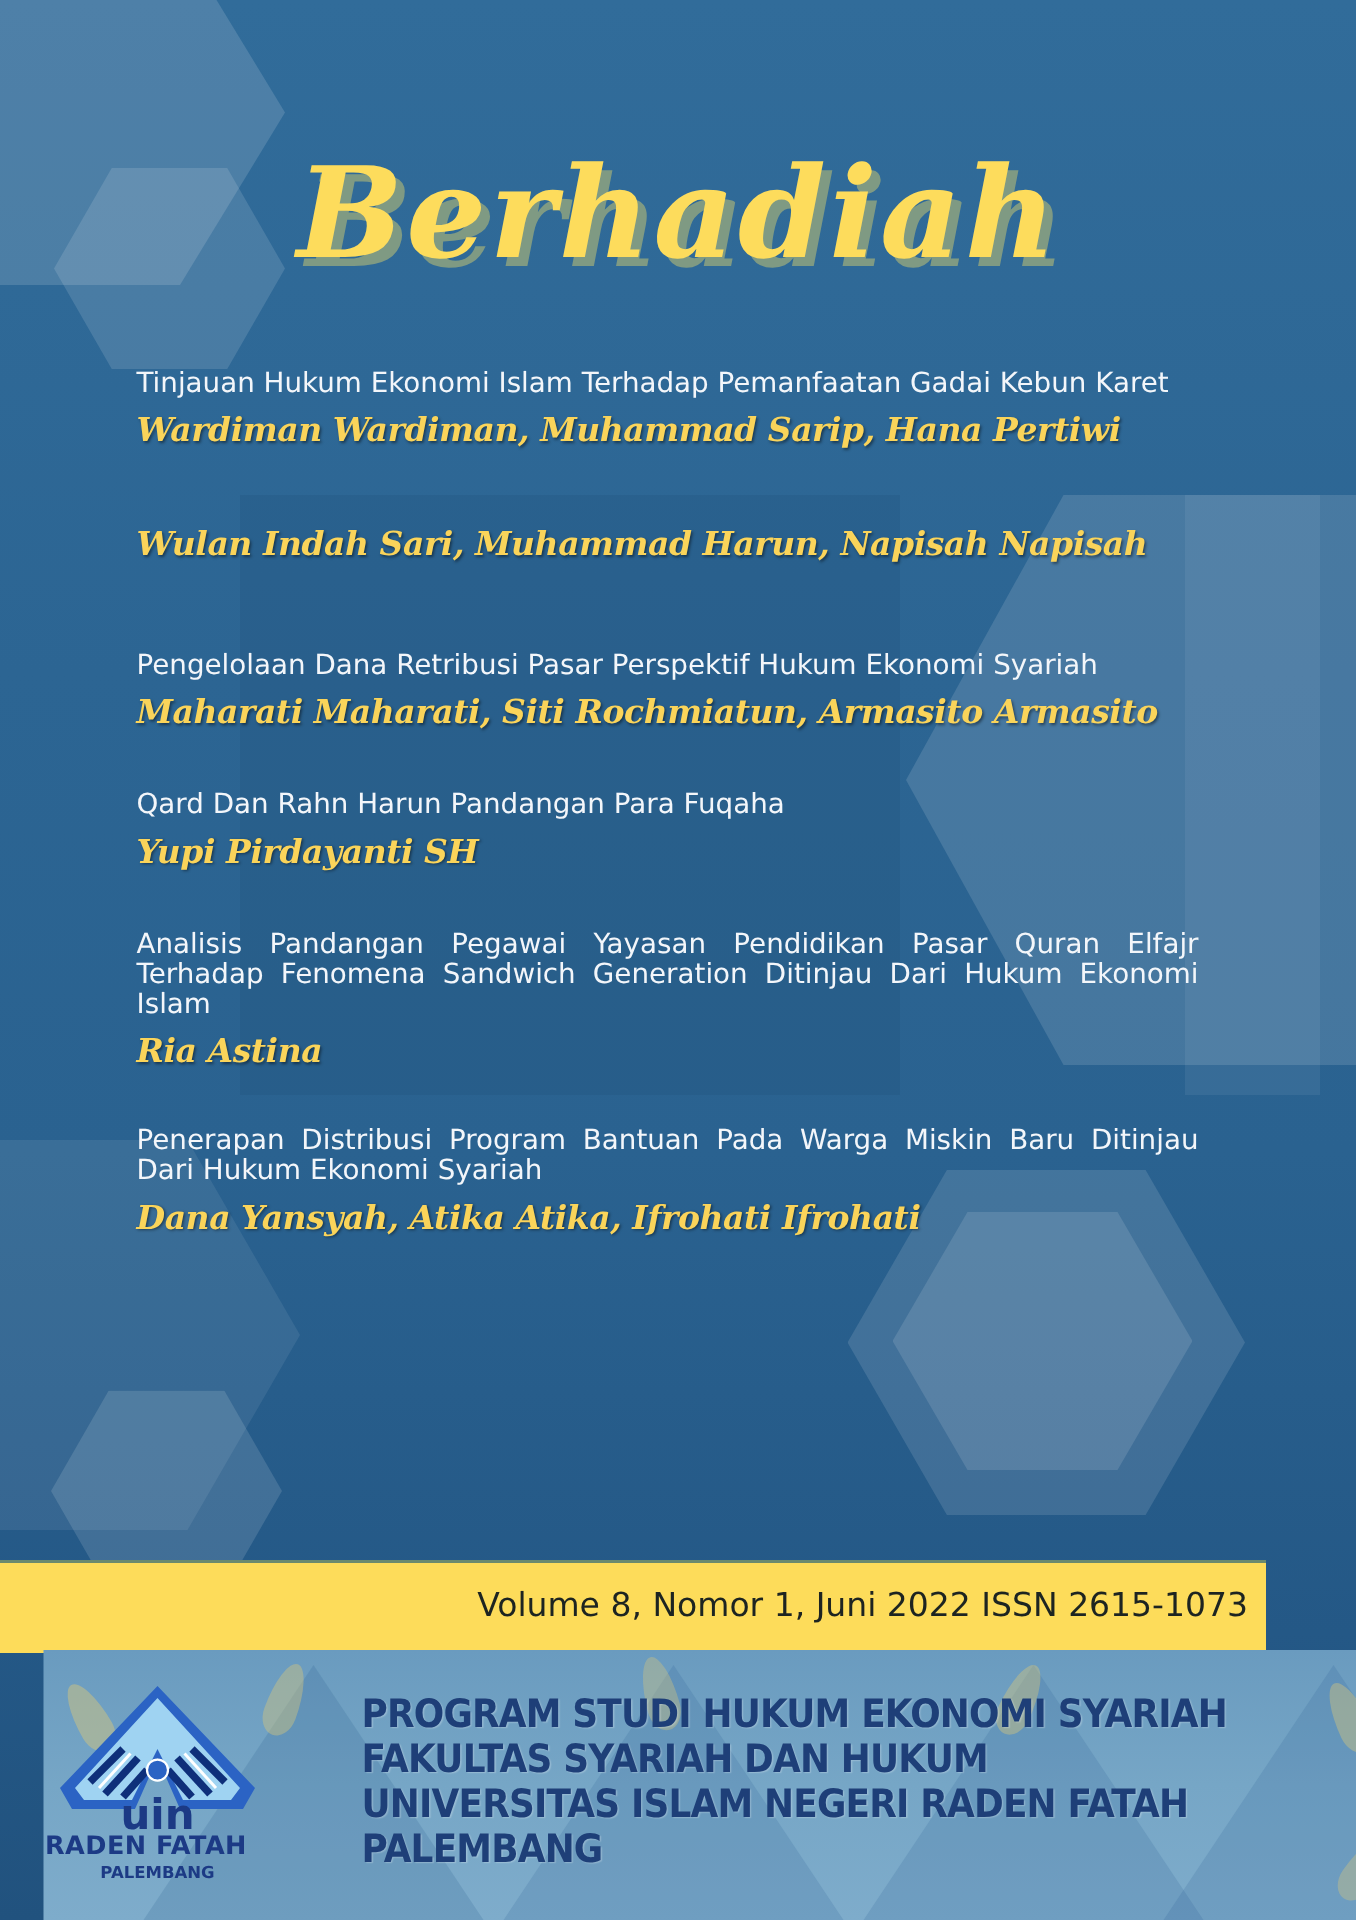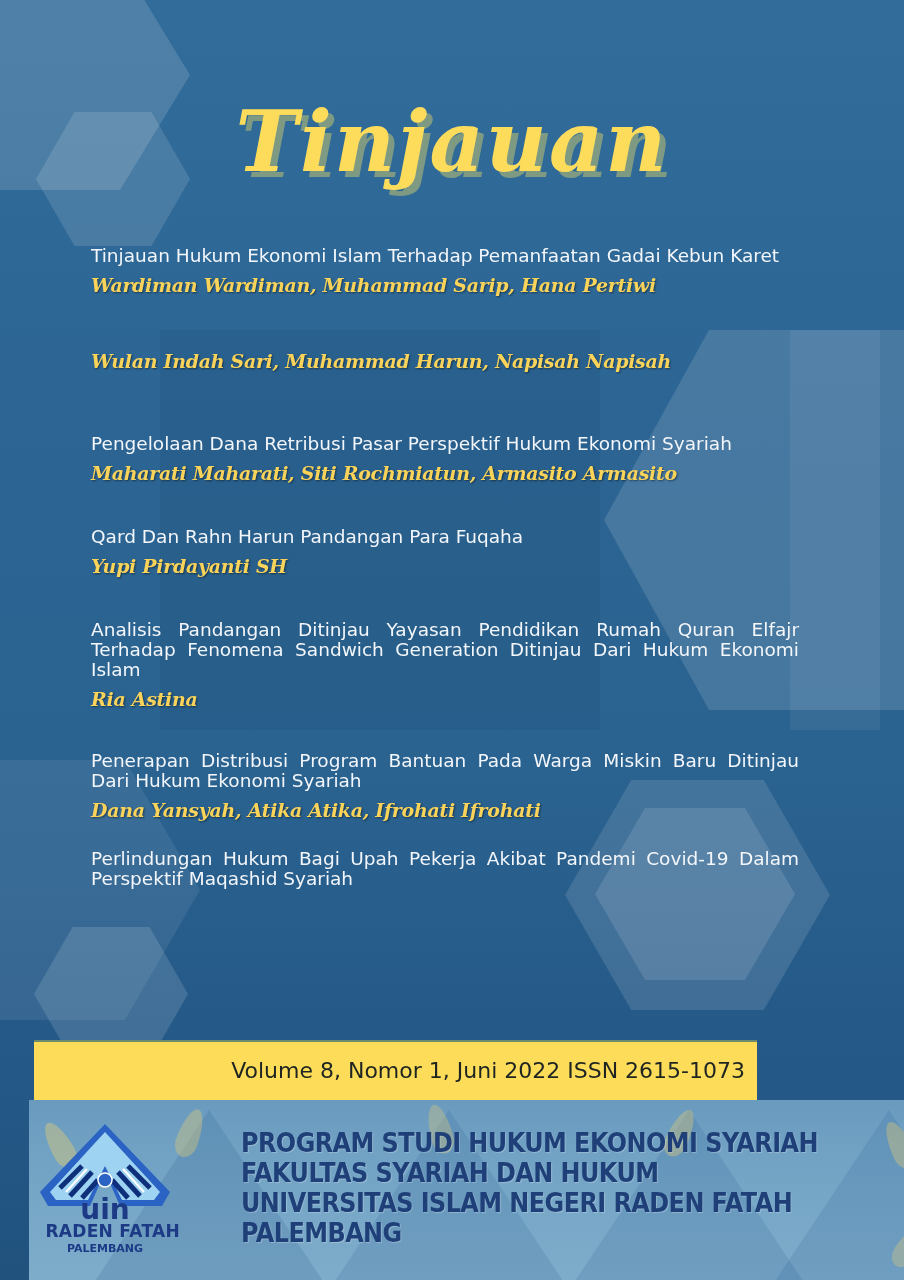--- a/index.html
+++ b/index.html
@@ -10,78 +10,77 @@
     .building { position: absolute; background: rgba(20,60,100,0.25); }
     .title { position: absolute; left: 0; width: 904px; top: 92px; text-align: center;
       font-family: "DejaVu Serif", serif; font-style: italic; font-weight: bold;
       font-size: 84px; color: #fddc5c; letter-spacing: 2px;
       text-shadow: 6px 6px 0 #7f9a83; }
     .articles { position: absolute; left: 91px; width: 708px; top: 246px; }
     .article { position: absolute; left: 0; width: 708px; }
     .article-title { color: #f3f6fa; font-size: 18.5px; line-height: 20px; text-align: justify; text-align-last: left;
       font-family: "DejaVu Sans", sans-serif; }
     .article-authors { color: #fad45a; font-family: "DejaVu Serif", serif; font-style: italic; font-weight: bold;
-      font-size: 19px; margin-top: 8px; text-shadow: 1px 1px 2px rgba(0,0,0,0.45); letter-spacing: -0.3px; }
-    .band { position: absolute; left: 0; top: 1040px; width: 723px; height: 60px; background: #fddc5a;
-      border-top: 2px solid #6b8a6e; margin-left: 34px; }
+      font-size: 22px; margin-top: 8px; text-shadow: 1px 1px 2px rgba(0,0,0,0.45); letter-spacing: -0.3px; }
+    .band { position: absolute; left: 0; top: 1040px; width: 844px; height: 60px; background: #fddc5a;
+      border-top: 2px solid #6b8a6e; }
     .band-text { position: absolute; right: 12px; top: 16px; font-size: 22px; color: #1d2421; font-family: "DejaVu Sans", sans-serif; }
     .footer { position: absolute; left: 0; top: 1100px; width: 904px; height: 180px;
       background: linear-gradient(180deg, #6a9bbf 0%, #76a6c6 50%, #7eaccb 100%); overflow: hidden; margin-left: 29px; }
     .leaf { position: absolute; width: 22px; height: 50px; border-radius: 50% 50% 50% 50% / 70% 70% 30% 30%; }
     .tri { position: absolute; width: 0; height: 0; }
     .footer-lines { position: absolute; left: 212px; top: 28px; }
     .footer-line { font-family: "DejaVu Sans", sans-serif; font-weight: bold; font-size: 26px; line-height: 30px;
       color: #1e3f78; letter-spacing: -0.6px; text-shadow: 1px 1px 1px rgba(255,255,255,0.25); white-space: nowrap; transform: scaleX(0.92); transform-origin: left; }
     .logo { position: absolute; left: 30px; top: 1122px; width: 150px; height: 140px; }
-    .logo-text1 { position: absolute; left: 0; width: 150px; top: 99px; text-align: right; font-weight: bold; font-size: 17px; color: #1c3a85; font-family: "DejaVu Sans", sans-serif; letter-spacing: 0.3px; }
+    .logo-text1 { position: absolute; left: 0; width: 150px; top: 99px; text-align: left; font-weight: bold; font-size: 17px; color: #1c3a85; font-family: "DejaVu Sans", sans-serif; letter-spacing: 0.3px; }
     .logo-text2 { position: absolute; left: 0; width: 150px; top: 120px; text-align: center; font-weight: bold; font-size: 11px; color: #1c3a85; font-family: "DejaVu Sans", sans-serif; }
   </style>
 </head>
 <body>
 
 <div class="cover">
 
   <div class="hex" style="left:-90px; top:-40px; width:280px; height:230px; background:rgba(255,255,255,0.14);"></div>
   <div class="hex" style="left:36px; top:112px; width:154px; height:134px; background:rgba(255,255,255,0.13);"></div>
   <div class="building" style="left:160px; top:330px; width:440px; height:400px; background:rgba(30,70,110,0.18);"></div>
   <div class="building" style="left:790px; top:330px; width:90px; height:400px; background:rgba(180,200,220,0.10);"></div>
   <div class="hex" style="left:604px; top:330px; width:420px; height:380px; background:rgba(255,255,255,0.13);"></div>
   <div class="hex" style="left:565px; top:780px; width:265px; height:230px; background:rgba(255,255,255,0.12);"></div>
   <div class="hex" style="left:595px; top:808px; width:200px; height:172px; background:rgba(255,255,255,0.12);"></div>
   <div class="hex" style="left:34px; top:927px; width:154px; height:134px; background:rgba(255,255,255,0.13);"></div>
   <div class="hex" style="left:-100px; top:760px; width:300px; height:260px; background:rgba(255,255,255,0.08);"></div>
 
-  <div class="title">Tinjauan</div>
+  <div class="title">Berhadiah</div>
 
   <div class="articles">
     <div class="article" style="top:0px;">
       <div class="article-title">Tinjauan Hukum Ekonomi Islam Terhadap Pemanfaatan Gadai Kebun Karet</div>
       <div class="article-authors">Wardiman Wardiman, Muhammad Sarip, Hana Pertiwi</div>
     </div>
     <div class="article" style="top:96px;">
       <div class="article-authors">Wulan Indah Sari, Muhammad Harun, Napisah Napisah</div>
     </div>
     <div class="article" style="top:188px;">
       <div class="article-title">Pengelolaan Dana Retribusi Pasar Perspektif Hukum Ekonomi Syariah</div>
       <div class="article-authors">Maharati Maharati, Siti Rochmiatun, Armasito Armasito</div>
     </div>
     <div class="article" style="top:281px;">
       <div class="article-title">Qard Dan Rahn Harun Pandangan Para Fuqaha</div>
       <div class="article-authors">Yupi Pirdayanti  SH</div>
     </div>
     <div class="article" style="top:374px;">
-      <div class="article-title">Analisis Pandangan Ditinjau Yayasan Pendidikan Rumah Quran Elfajr Terhadap Fenomena Sandwich Generation Ditinjau Dari Hukum Ekonomi Islam</div>
+      <div class="article-title">Analisis Pandangan Pegawai Yayasan Pendidikan Pasar Quran Elfajr Terhadap Fenomena Sandwich Generation Ditinjau Dari Hukum Ekonomi Islam</div>
       <div class="article-authors">Ria Astina</div>
     </div>
     <div class="article" style="top:505px;">
       <div class="article-title">Penerapan Distribusi Program Bantuan Pada Warga Miskin Baru Ditinjau Dari Hukum Ekonomi Syariah</div>
       <div class="article-authors">Dana Yansyah, Atika Atika, Ifrohati Ifrohati</div>
     </div>
     <div class="article" style="top:603px;">
-      <div class="article-title">Perlindungan Hukum Bagi Upah Pekerja Akibat Pandemi Covid-19 Dalam Perspektif Maqashid Syariah</div>
     </div>
   </div>
 
   <div class="band">
     <div class="band-text">Volume 8, Nomor 1, Juni 2022 ISSN 2615-1073</div>
   </div>
 
   <div class="footer">
     <div class="tri" style="left:60px; top:10px; border-left:120px solid transparent; border-right:120px solid transparent; border-bottom:180px solid rgba(40,90,140,0.18);"></div>
     <div class="tri" style="left:300px; top:10px; border-left:120px solid transparent; border-right:120px solid transparent; border-bottom:180px solid rgba(40,90,140,0.16);"></div>

